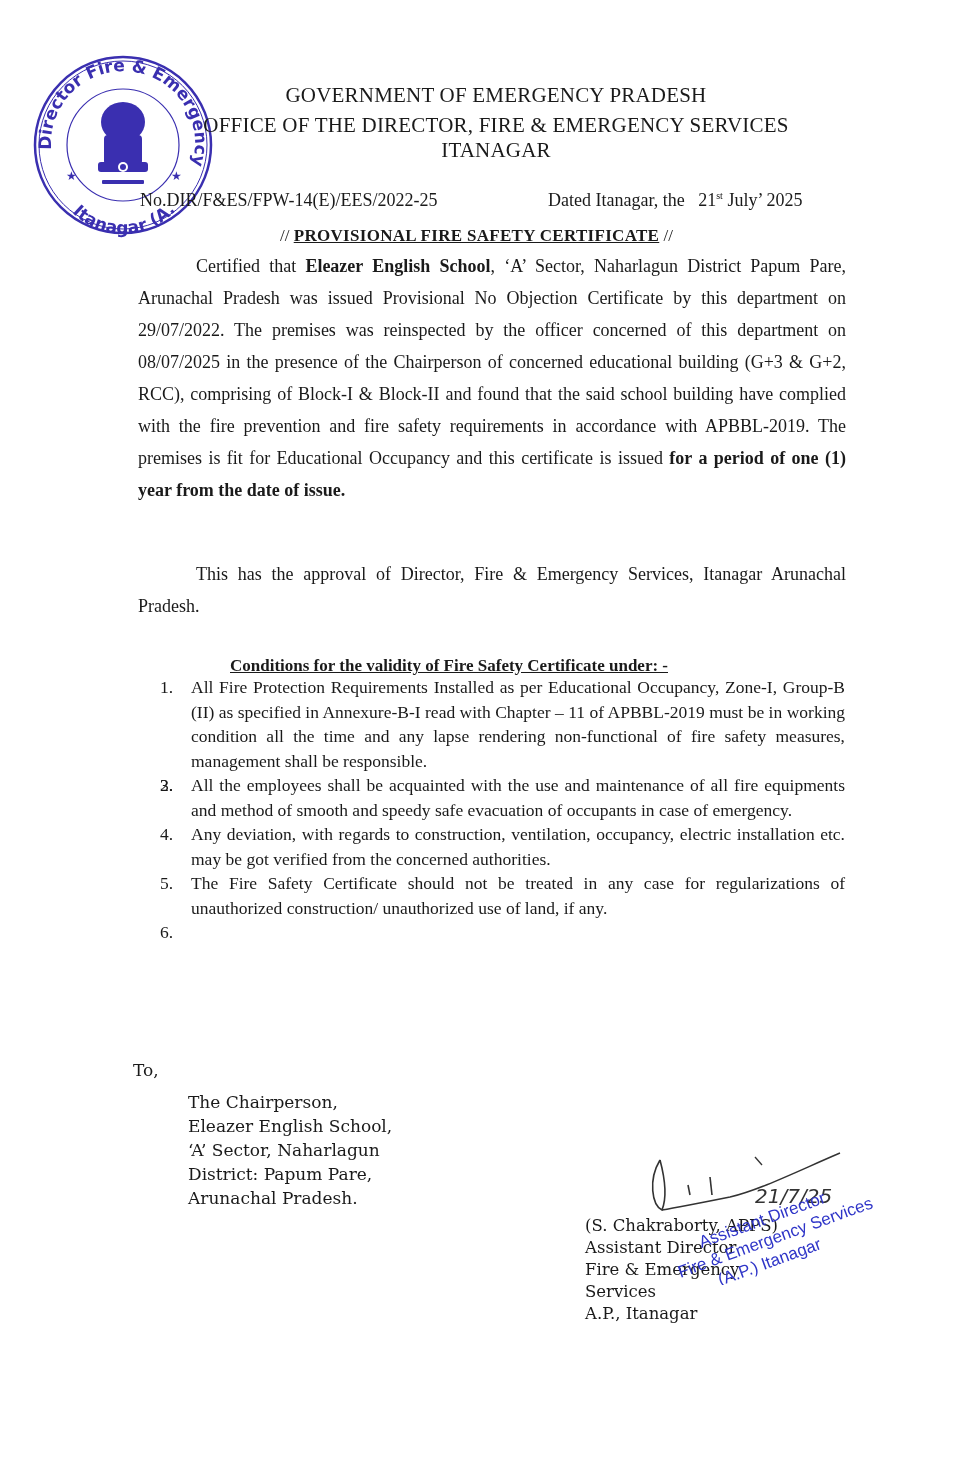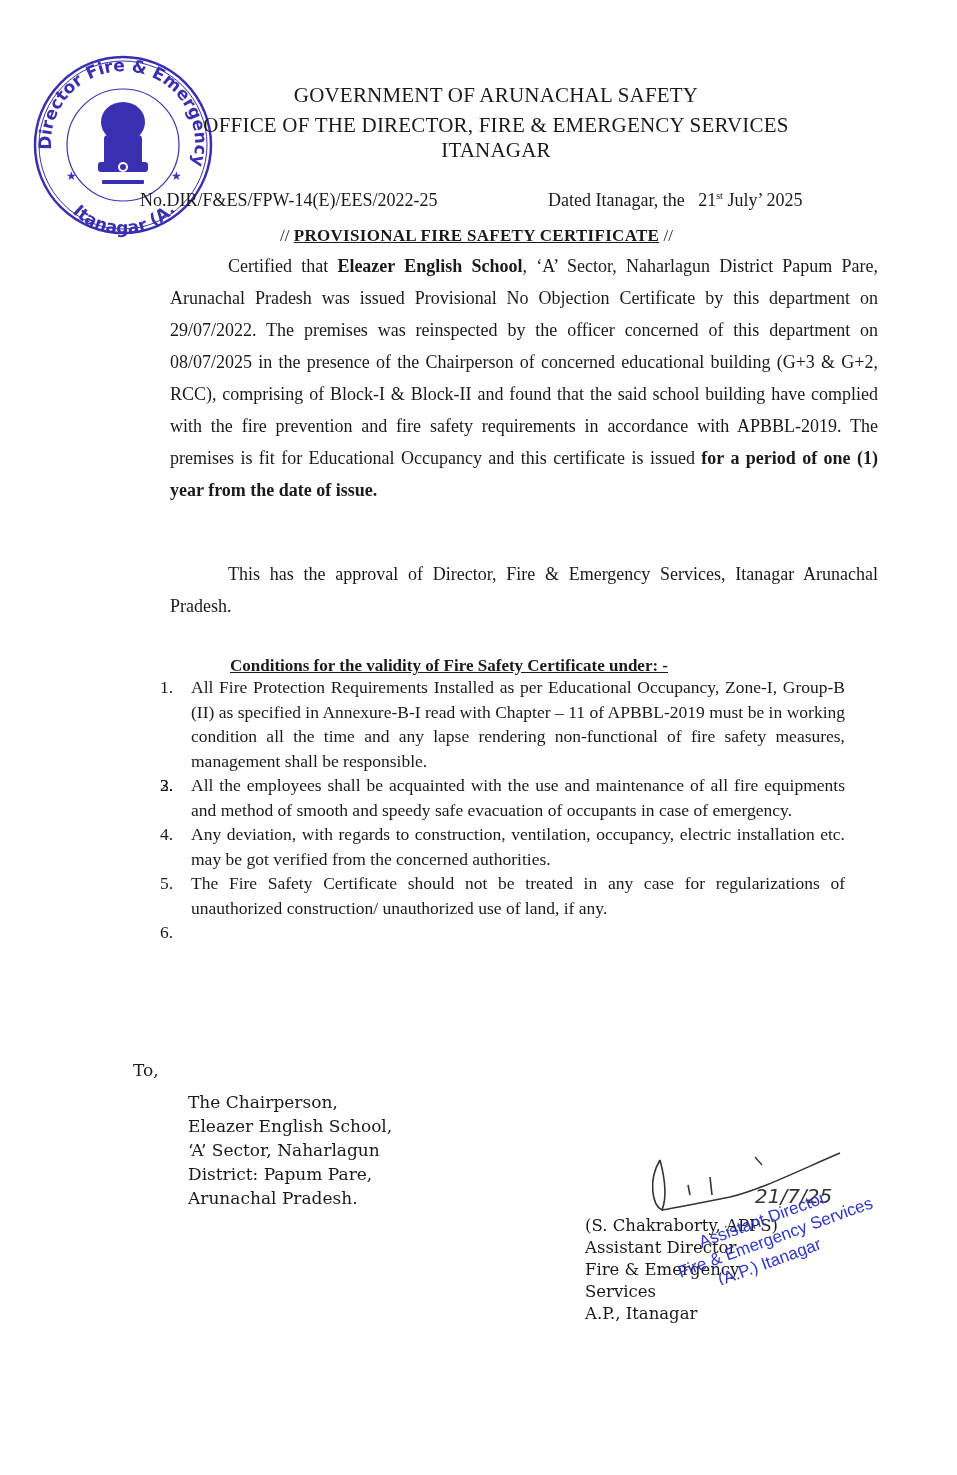--- a/index.html
+++ b/index.html
@@ -12,21 +12,21 @@
   .stamp { left: 28px; top: 40px; width: 190px; height: 200px; }
   .header-line { left: 0; width: 957px; text-align: center; font-family: "Liberation Serif", serif; font-size: 21px; letter-spacing: 0.2px; }
   .hl1 { top: 83px; padding-left: 35px; box-sizing: border-box; }
   .hl2 { top: 113px; padding-left: 35px; box-sizing: border-box; }
   .hl3 { top: 138px; padding-left: 35px; box-sizing: border-box; }
   .refno { left: 140px; top: 190px; font-family: "Liberation Serif", serif; font-size: 18px; }
   .dated { left: 548px; top: 190px; font-family: "Liberation Serif", serif; font-size: 18px; }
   .dated sup { font-size: 10px; }
   .cert-title { left: 280px; top: 226px; font-family: "Liberation Serif", serif; font-size: 17px; }
   .cert-title b { text-decoration: underline; letter-spacing: 0.3px; }
-  .para { left: 138px; width: 708px; font-family: "Liberation Serif", serif; font-size: 18px; line-height: 32px; text-align: justify; margin-left: 32px; }
+  .para { left: 138px; width: 708px; font-family: "Liberation Serif", serif; font-size: 18px; line-height: 32px; text-align: justify; }
   .p1 { top: 250px; text-indent: 58px; }
   .p2 { top: 558px; text-indent: 58px; }
   .cond-title { left: 230px; top: 656px; font-family: "Liberation Serif", serif; font-size: 17px; font-weight: bold; text-decoration: underline; }
   .cond-list { left: 160px; top: 675px; width: 685px; margin: 0; padding: 0; list-style: none; font-family: "Liberation Serif", serif; font-size: 17.5px; line-height: 24.5px; }
   .cond-list li { position: relative; padding-left: 31px; text-align: justify; margin-bottom: 0; }
   .cond-list li .num { position: absolute; left: 0; top: 0; }
   .cond-list li.bold { font-weight: bold; }
   .to-label { left: 133px; top: 1060px; font-family: "DejaVu Serif", serif; font-size: 17px; }
   .addr { left: 188px; top: 1090px; font-family: "DejaVu Serif", serif; font-size: 17px; line-height: 24px; }
   .sig-block { left: 585px; top: 1215px; width: 230px; text-align: left; font-family: "DejaVu Serif", serif; font-size: 16.5px; line-height: 22px; }
@@ -58,21 +58,21 @@
       <rect x="70" y="122" width="50" height="10" rx="3"></rect>
       <circle cx="95" cy="127" r="5" fill="#ffffff"></circle>
       <circle cx="95" cy="127" r="3"></circle>
       <rect x="74" y="140" width="42" height="4" rx="1"></rect>
       <text x="38" y="140" font-size="12">★</text>
       <text x="143" y="140" font-size="12">★</text>
     </g>
   </svg>
 </div>
 
-<div class="abs header-line hl1">GOVERNMENT OF ARUNACHAL SAFETY</div>
+<div class="abs header-line hl1">GOVERNMENT OF EMERGENCY PRADESH</div>
 <div class="abs header-line hl2">OFFICE OF THE DIRECTOR, FIRE &amp; EMERGENCY SERVICES</div>
 <div class="abs header-line hl3">ITANAGAR</div>
 
 <div class="abs refno">No.DIR/F&amp;ES/FPW-14(E)/EES/2022-25</div>
 <div class="abs dated">
   <span>Dated Itanagar, the</span>&nbsp;&nbsp;
   <span>21</span><sup>st</sup>
   <span>July’ 2025</span>
 </div>
 

